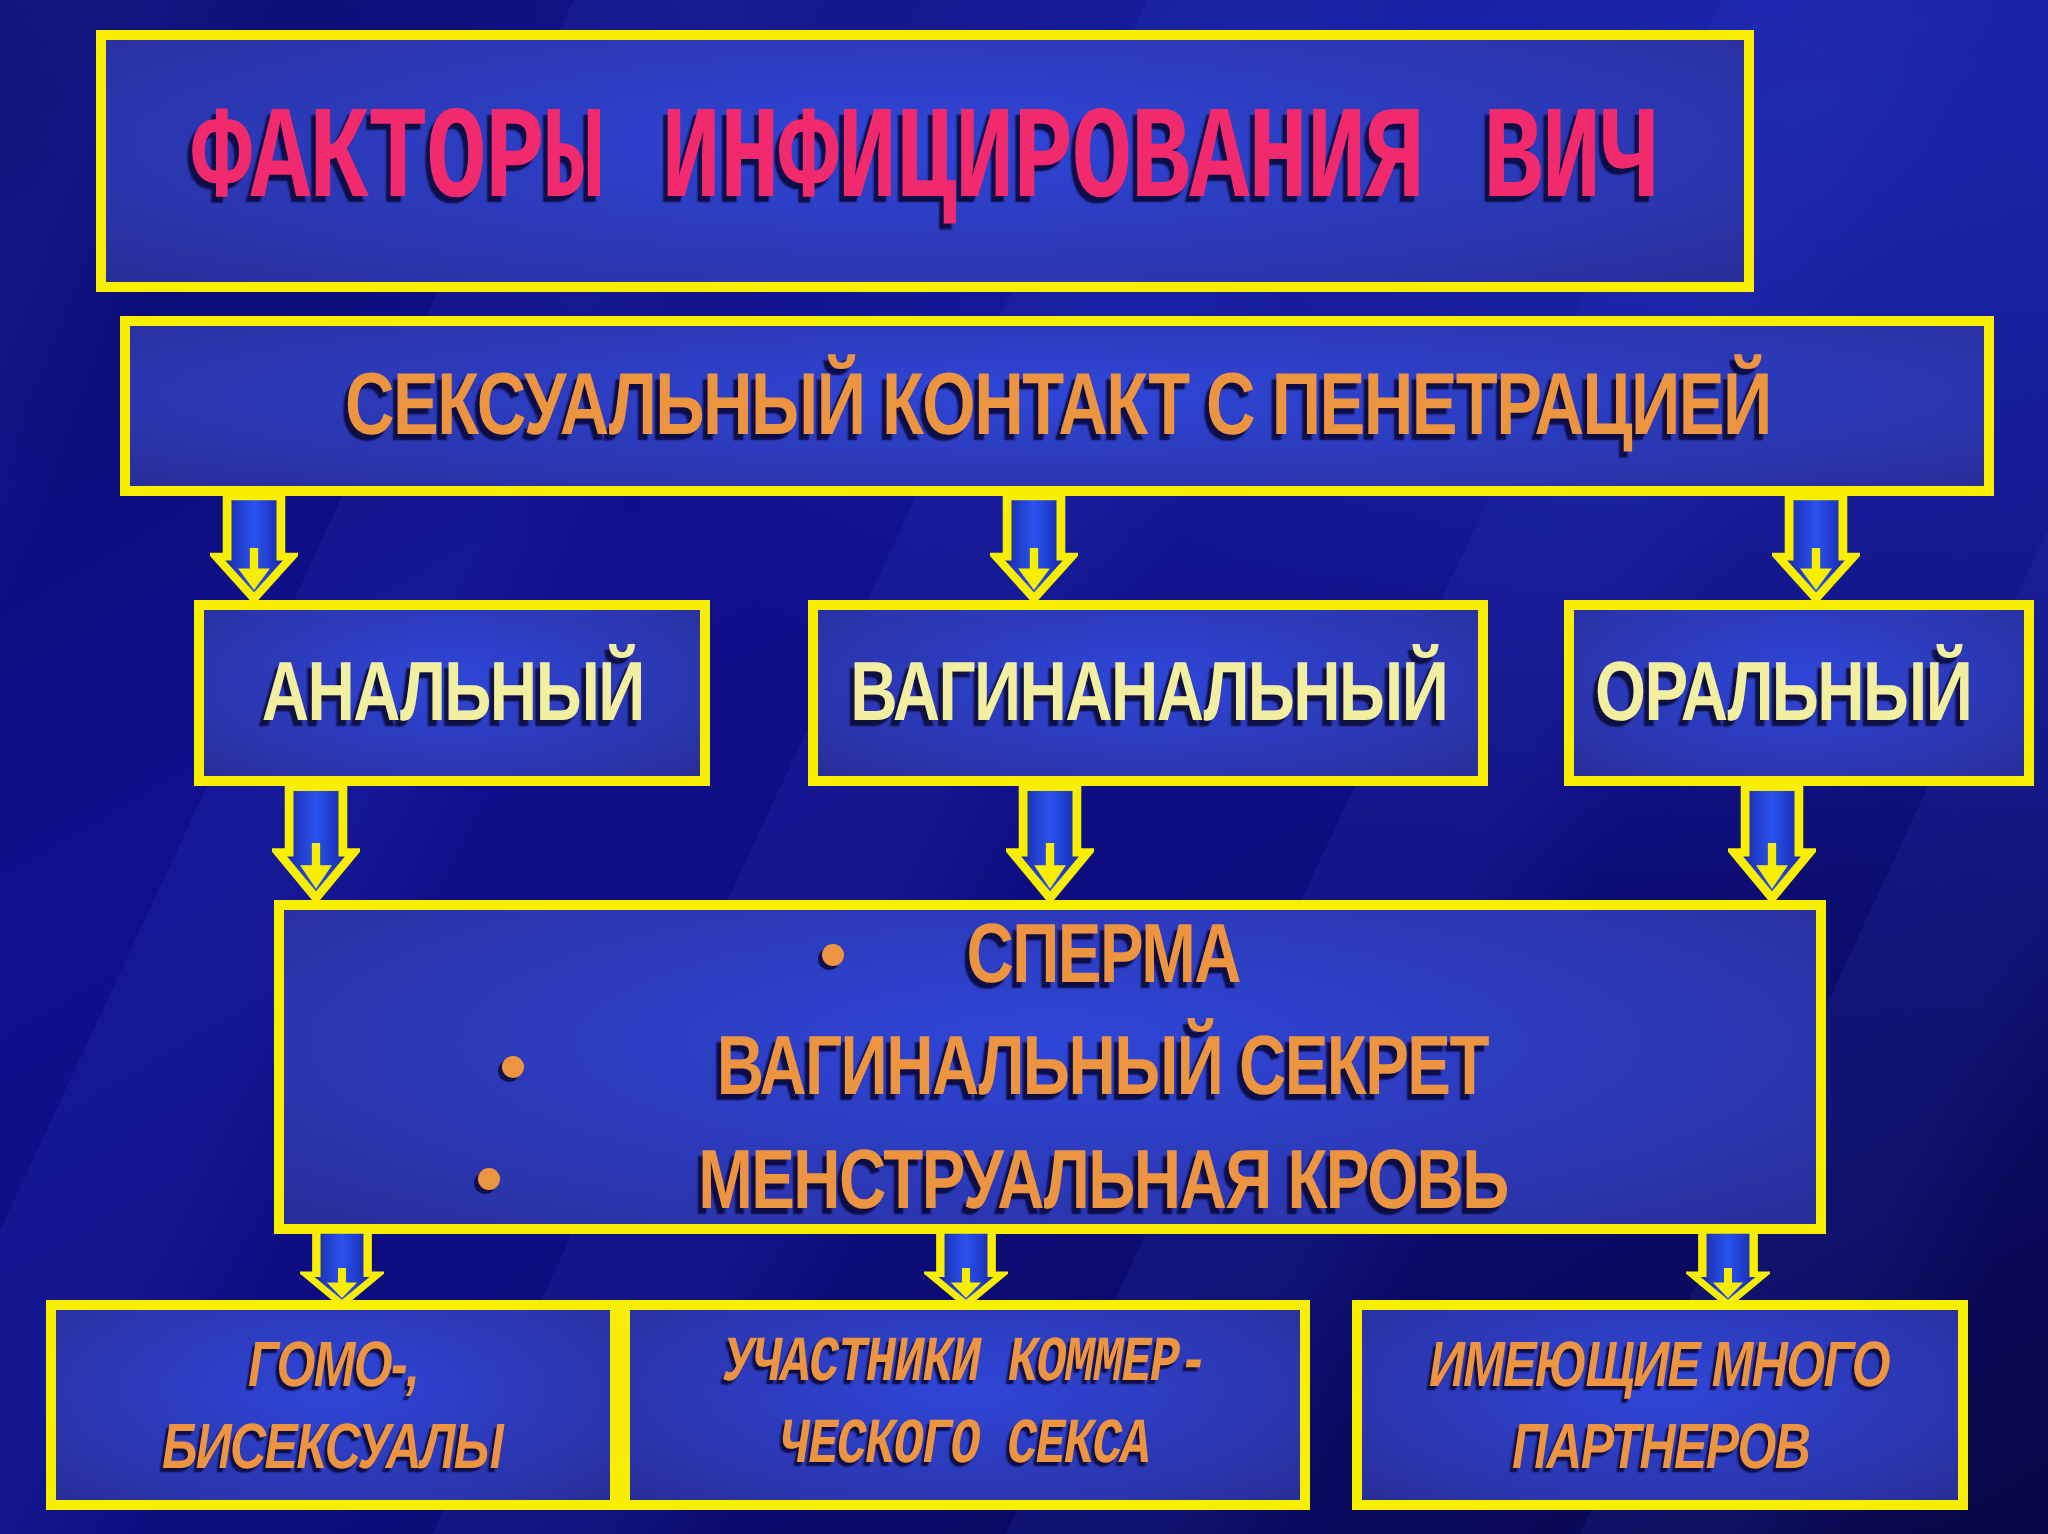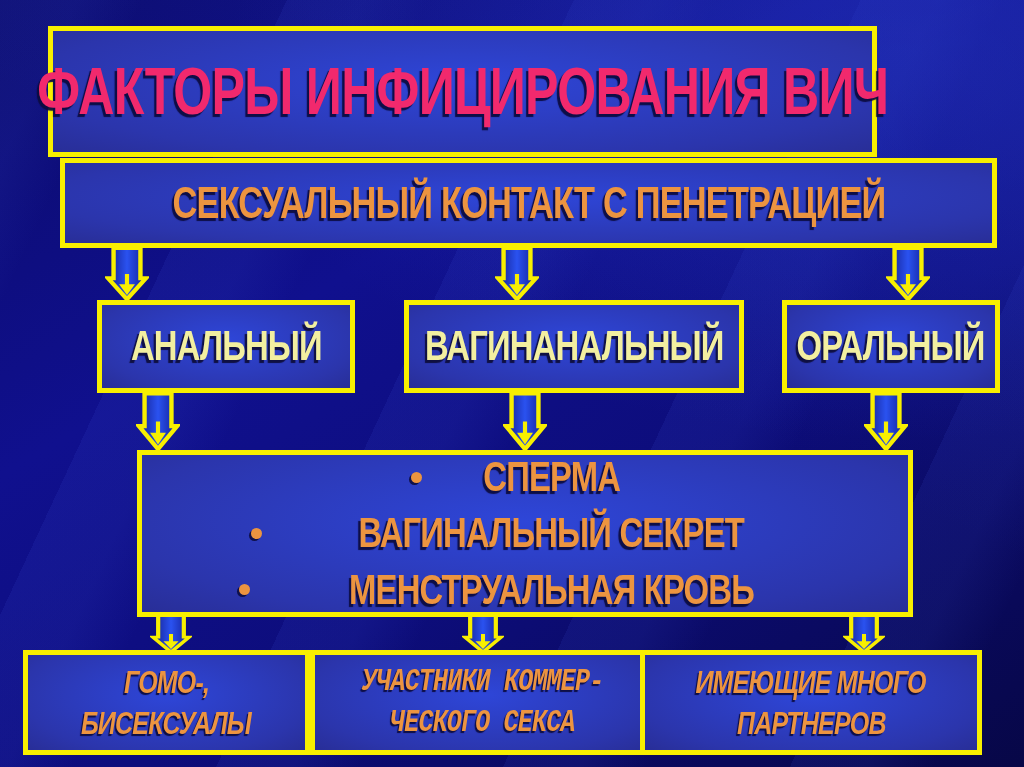--- a/index.html
+++ b/index.html
@@ -23,21 +23,21 @@
   }
   .cx{
     display:inline-block;
     transform:scaleX(0.78);
     transform-origin:50% 50%;
     white-space:nowrap;
     font-weight:bold;
     letter-spacing:-1px;
     line-height:1.05;
   }
-  .title-box{left:48px;top:26px;width:829px;height:131px;}
+  .title-box{left:48px;top:15px;width:829px;height:131px;font-family:Liberation Mono, monospace;}
   .title-text{
     font-size:66px;color:#f1296d;
     text-shadow:-3px 3px 1px rgba(12,12,64,0.95);
     transform:scaleX(0.76);
   }
   .contact-box{left:48px;top:158px;width:937px;height:90px;margin-left:12px;}
   .contact-text{
     font-size:44px;color:#ec9440;
     text-shadow:-3px 3px 1px rgba(12,12,64,0.95);
   }
@@ -113,21 +113,21 @@
         <use href="#arrowShape" xlink:href="#arrowShape"></use>
       </svg>
   </div>
 
   <div class="box type-box" style="left:50px;width:258px;">
     <span class="cx type-text">АНАЛЬНЫЙ</span>
   </div>
   <div class="box type-box" style="left:357px;width:340px;">
     <span class="cx type-text">ВАГИНАНАЛЬНЫЙ</span>
   </div>
-  <div class="box type-box" style="left:735px;width:218px;">
+  <div class="box type-box" style="left:735px;width:235px;justify-content:flex-end;">
     <span class="cx type-text">ОРАЛЬНЫЙ</span>
   </div>
 
   <div class="arrow" style="left:136px;top:391px;width:44px;height:61px;">
     <svg viewBox="0 0 36 52" preserveAspectRatio="none">
         <use href="#arrowShape" xlink:href="#arrowShape"></use>
       </svg>
   </div>
   <div class="arrow" style="left:503px;top:391px;width:44px;height:61px;">
     <svg viewBox="0 0 36 52" preserveAspectRatio="none">
@@ -172,18 +172,18 @@
   </div>
 
   <div class="box group-box" style="left:23px;width:287px;">
     <span class="cx group-line">ГОМО-,</span>
     <span class="cx group-line">БИСЕКСУАЛЫ</span>
   </div>
   <div class="box group-box" style="left:310px;width:345px;font-family:Liberation Mono, monospace;">
     <span class="cx group-line">УЧАСТНИКИ КОММЕР-</span>
     <span class="cx group-line">ЧЕСКОГО СЕКСА</span>
   </div>
-  <div class="box group-box" style="left:640px;width:342px;">
+  <div class="box group-box" style="left:676px;width:308px;">
     <span class="cx group-line">ИМЕЮЩИЕ МНОГО</span>
     <span class="cx group-line">ПАРТНЕРОВ</span>
   </div>
 
 </div>
 
 </body></html>

